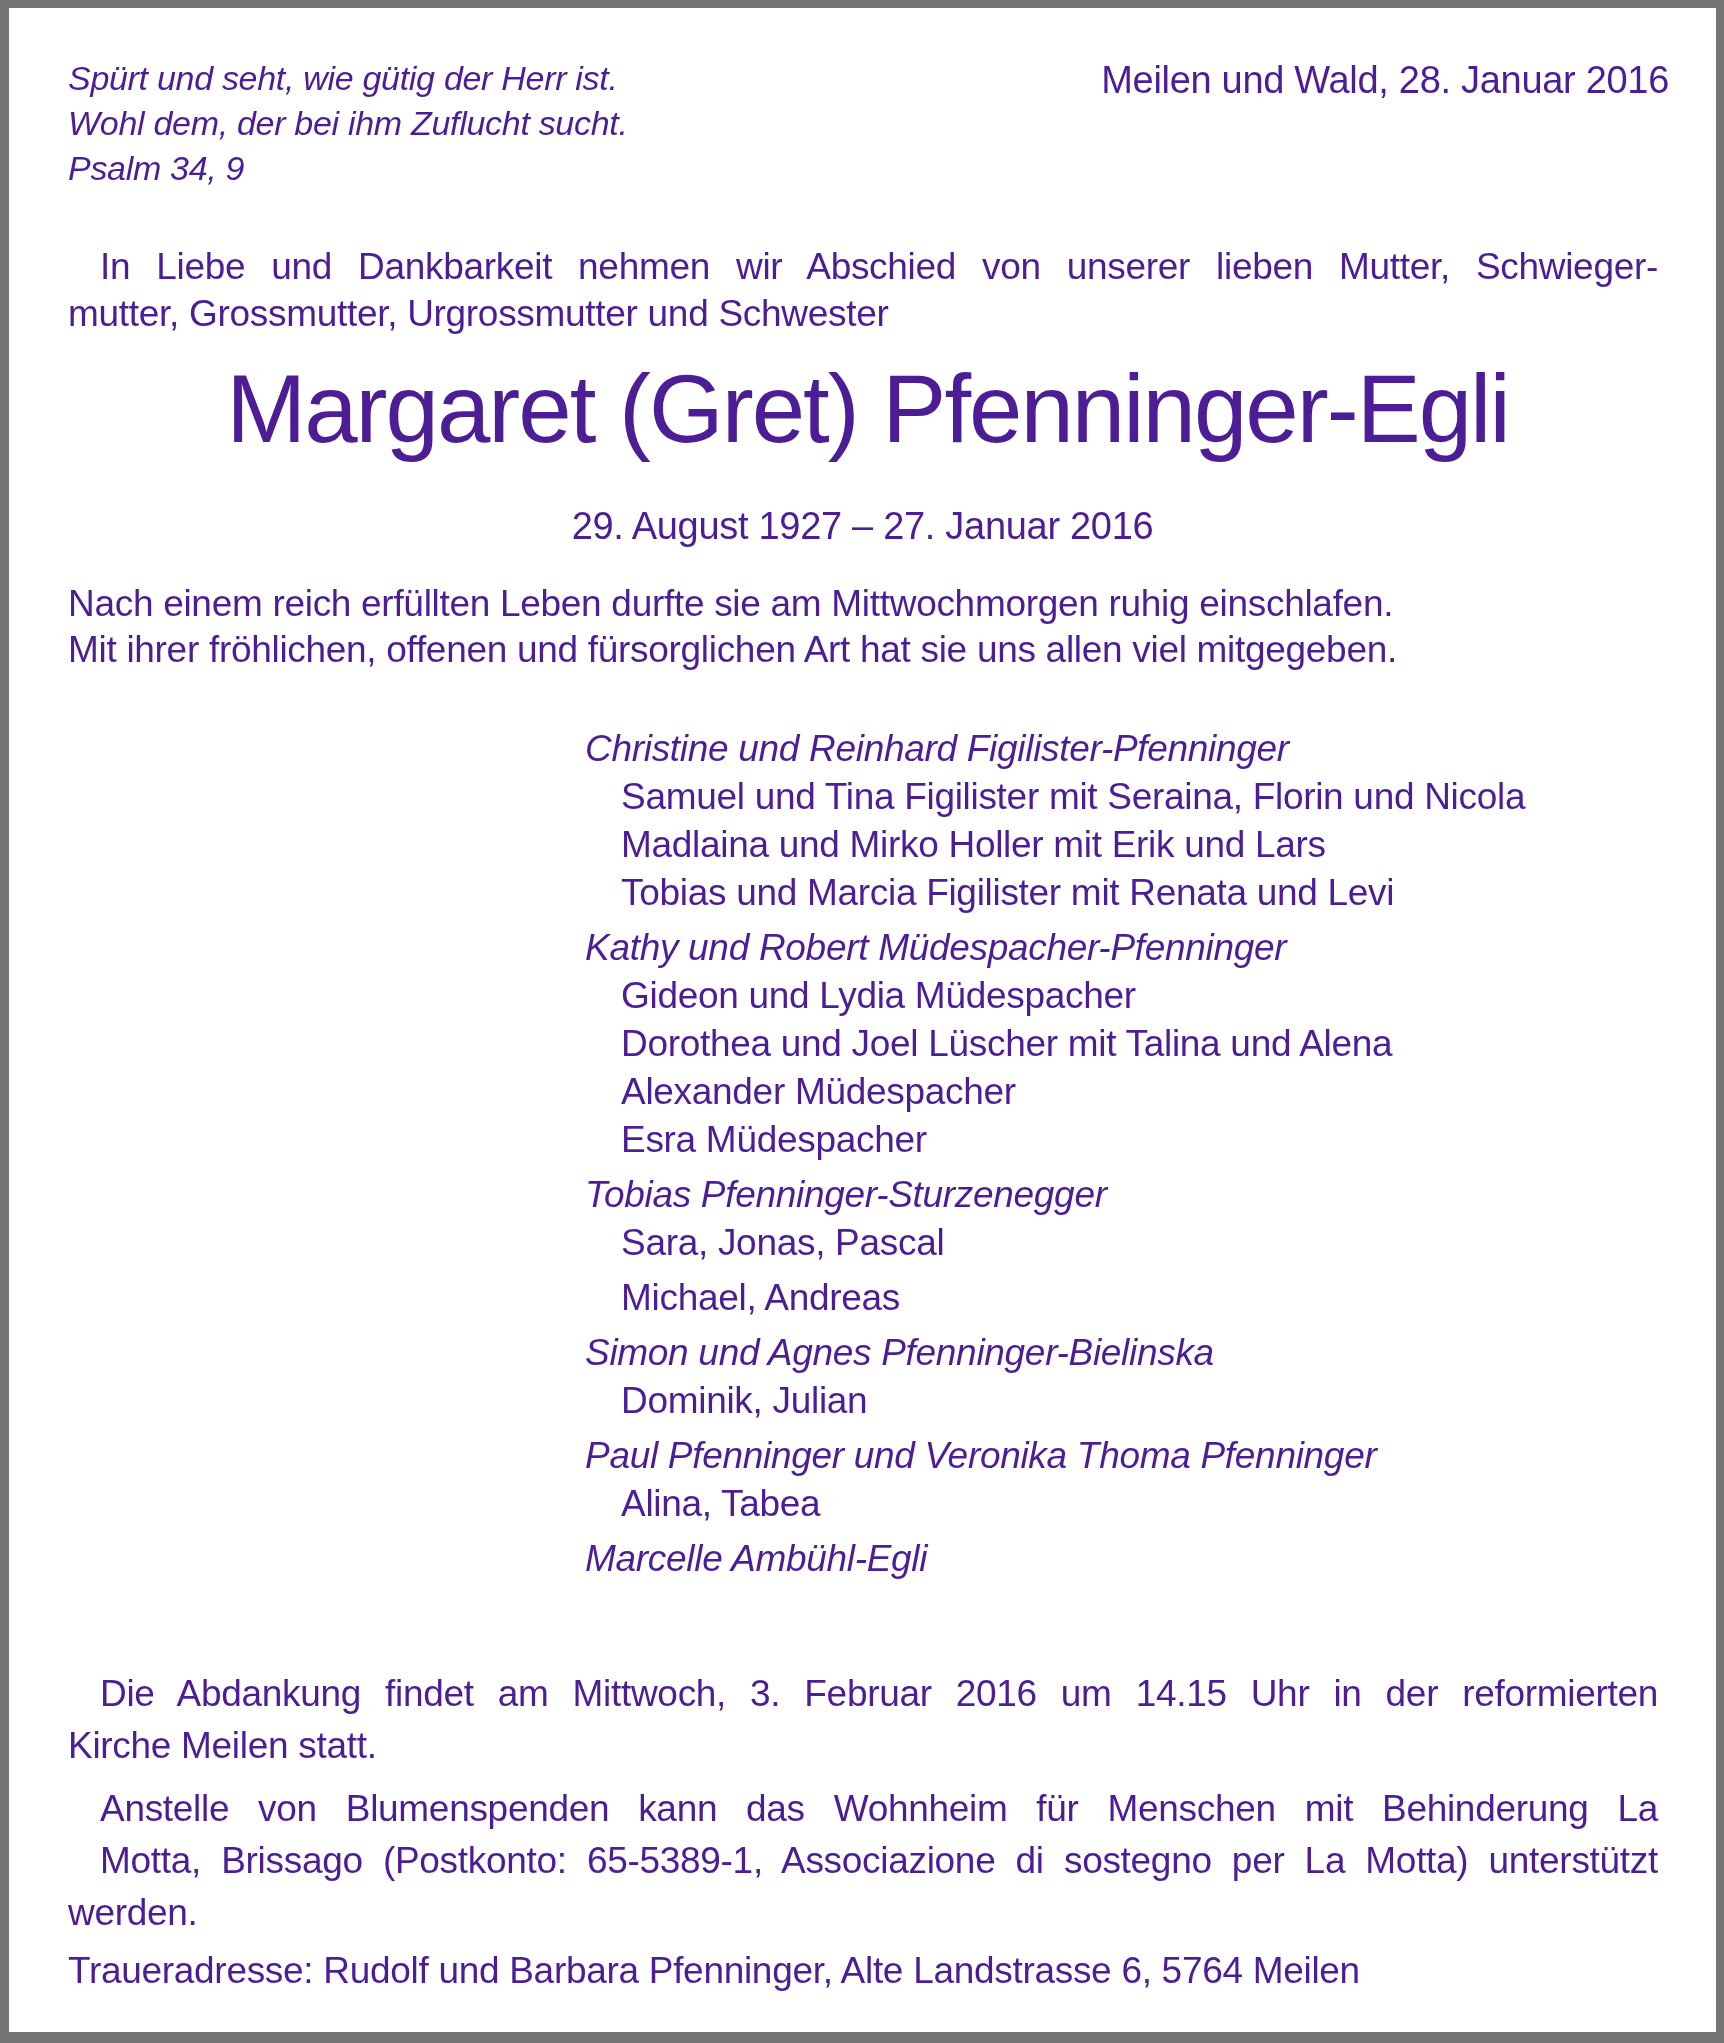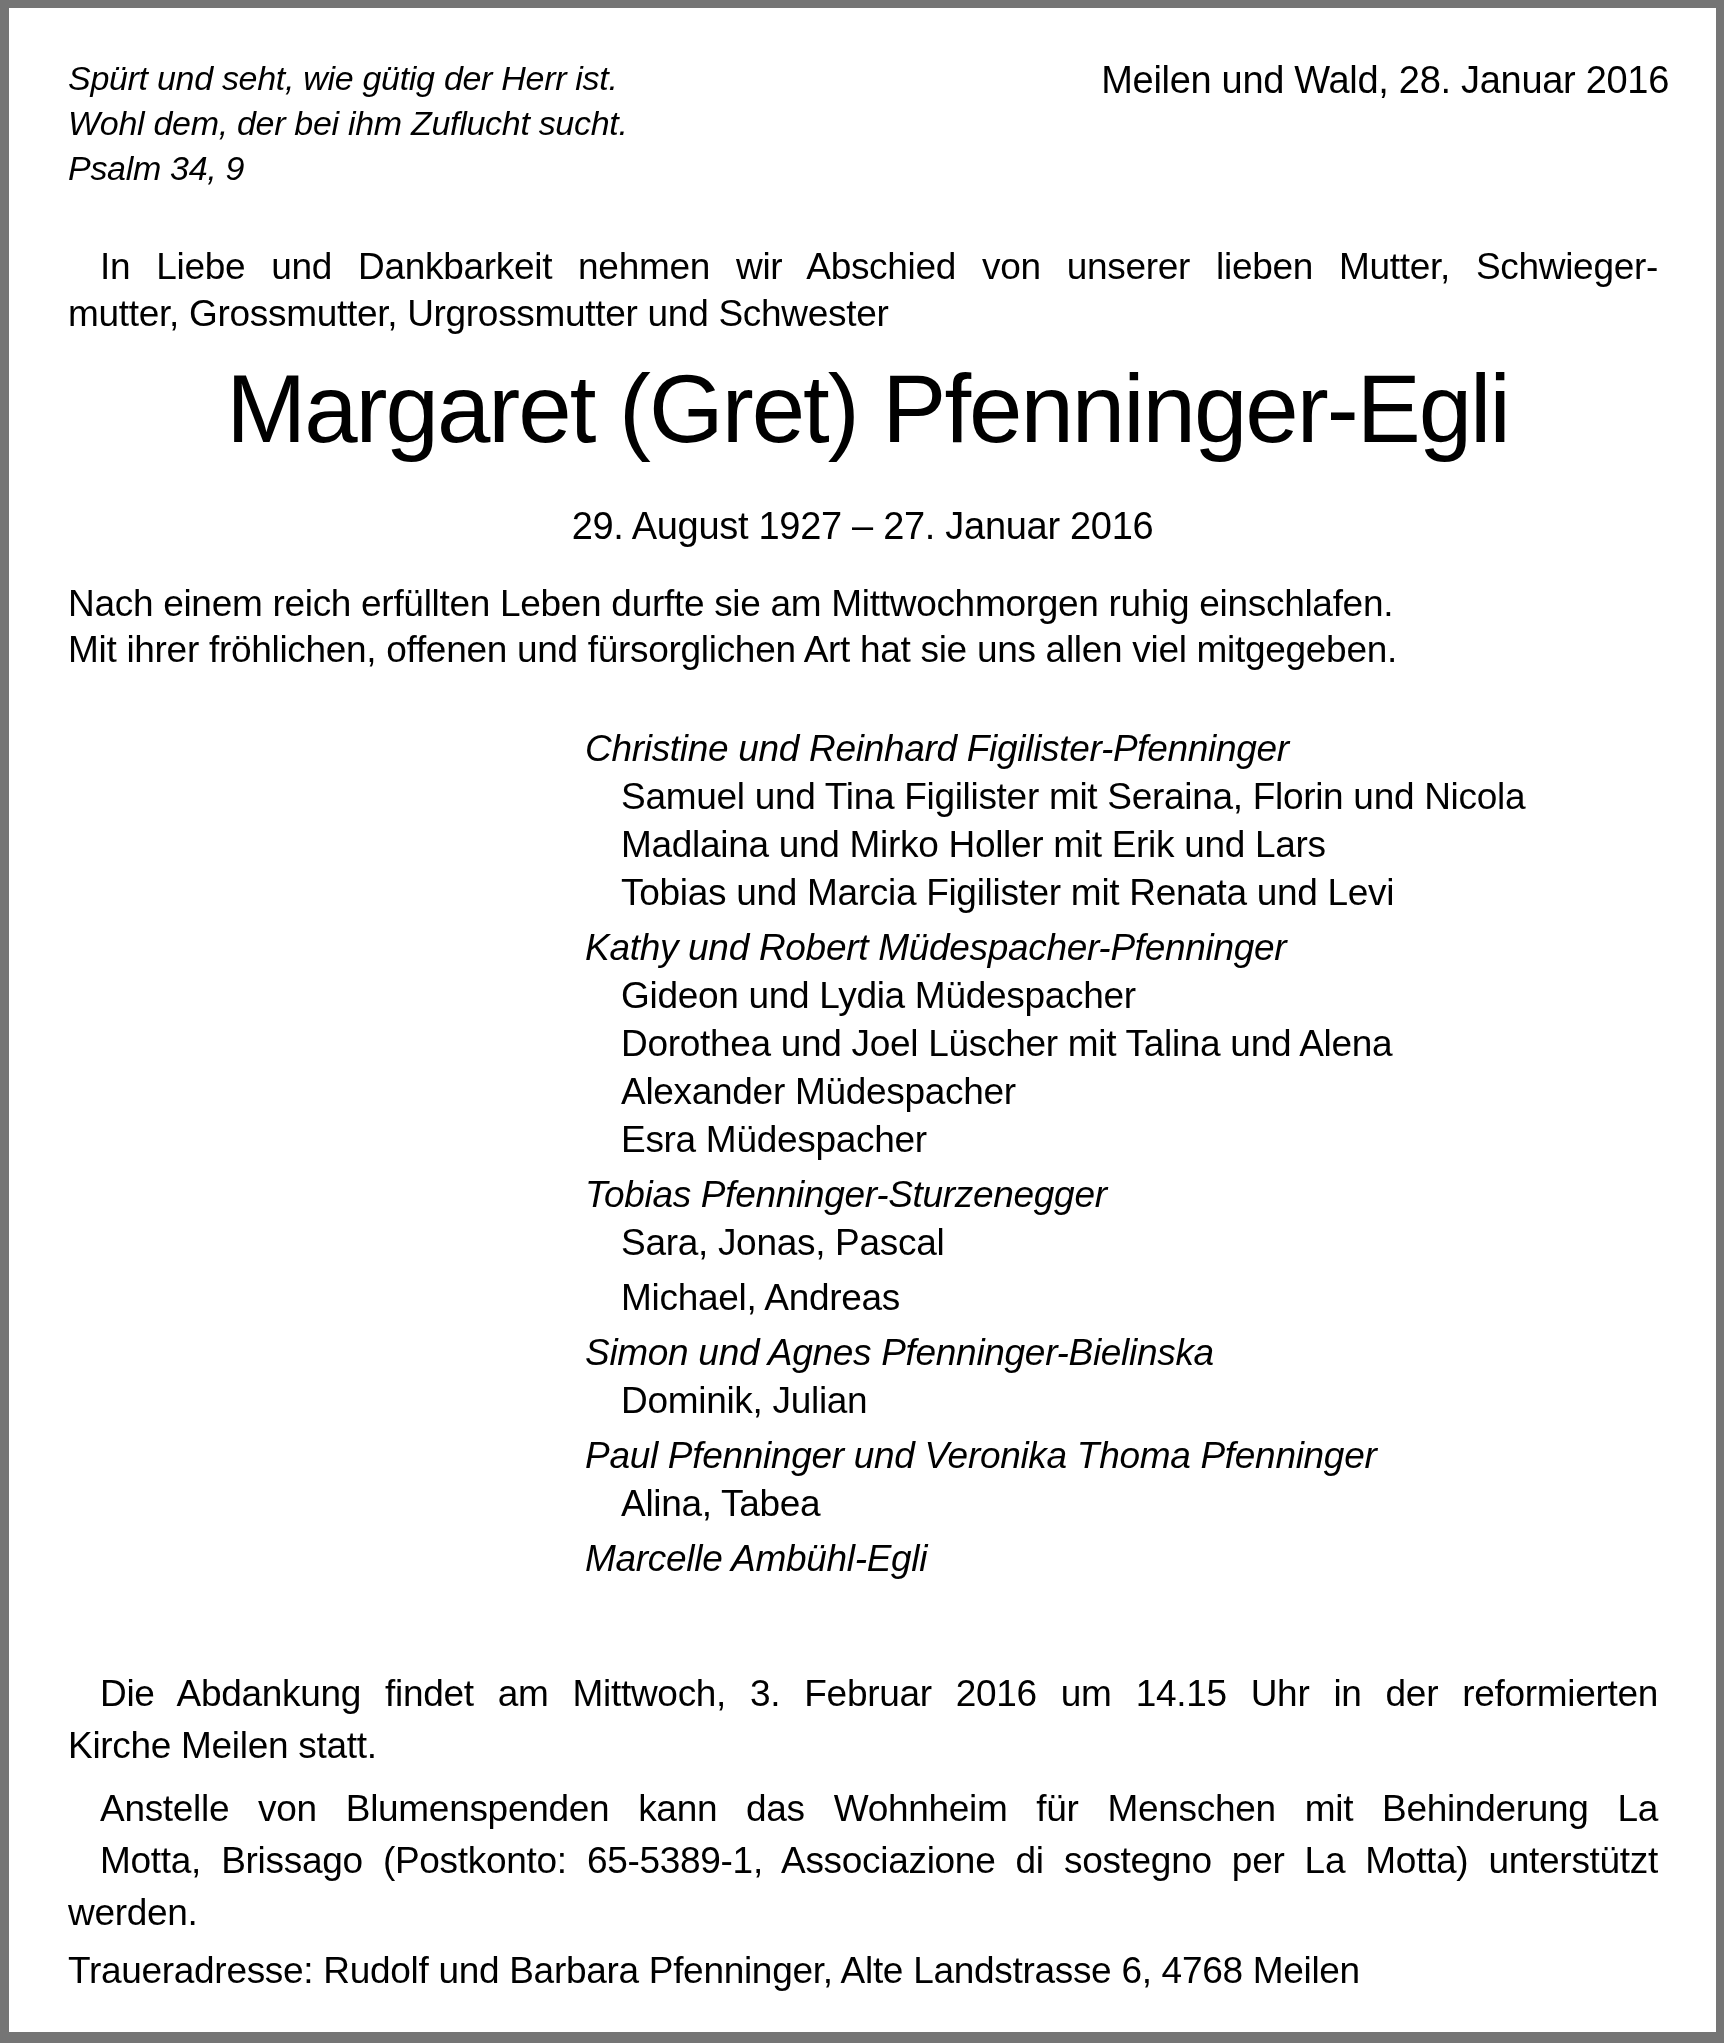--- a/index.html
+++ b/index.html
@@ -6,21 +6,21 @@
   .page{
     position:relative;
     width:1724px;height:2043px;
     box-sizing:border-box;
     background:#ffffff;
     border-top:8px solid #757575;
     border-right:8px solid #757575;
     border-bottom:11px solid #757575;
     border-left:9px solid #757575;
     font-family:"Liberation Sans","DejaVu Sans",sans-serif;
-    color:#000000;
+    color:#4c1d95;
     overflow:hidden;
   }
   .content{position:absolute;top:0;left:0;width:1707px;height:2024px;}
   .txt{position:absolute;left:59px;width:1590px;font-size:37px;line-height:52px;letter-spacing:-0.3px;}
   .jline{text-align:justify;text-align-last:justify;margin-left:32px;}
   .quote{top:48px;font-style:italic;font-size:34px;line-height:45px;}
   .dateline{position:absolute;top:50px;right:47px;font-size:38px;line-height:45px;text-align:right;letter-spacing:-0.3px;margin-left:48px;}
   .intro{top:235px;line-height:47px;}
   .name{position:absolute;top:346px;left:0;width:1717px;margin:0;text-align:center;
         font-size:96px;font-weight:400;letter-spacing:-2px;line-height:110px;}
@@ -102,16 +102,16 @@
       <div class="jline">Die Abdankung findet am Mittwoch, 3. Februar 2016 um 14.15 Uhr in der reformierten</div>
       <div>Kirche Meilen statt.</div>
     </div>
 
     <div class="txt donations">
       <div class="jline">Anstelle von Blumenspenden kann das Wohnheim für Menschen mit Behinderung La</div>
       <div class="jline">Motta, Brissago (Postkonto: 65-5389-1, Associazione di sostegno per La Motta) unterstützt</div>
       <div>werden.</div>
     </div>
 
-    <div class="txt address">Traueradresse: Rudolf und Barbara Pfenninger, Alte Landstrasse 6, 4768 Meilen</div>
+    <div class="txt address">Traueradresse: Rudolf und Barbara Pfenninger, Alte Landstrasse 6, 5764 Meilen</div>
 
   </div>
 </div>
 
 </body></html>

